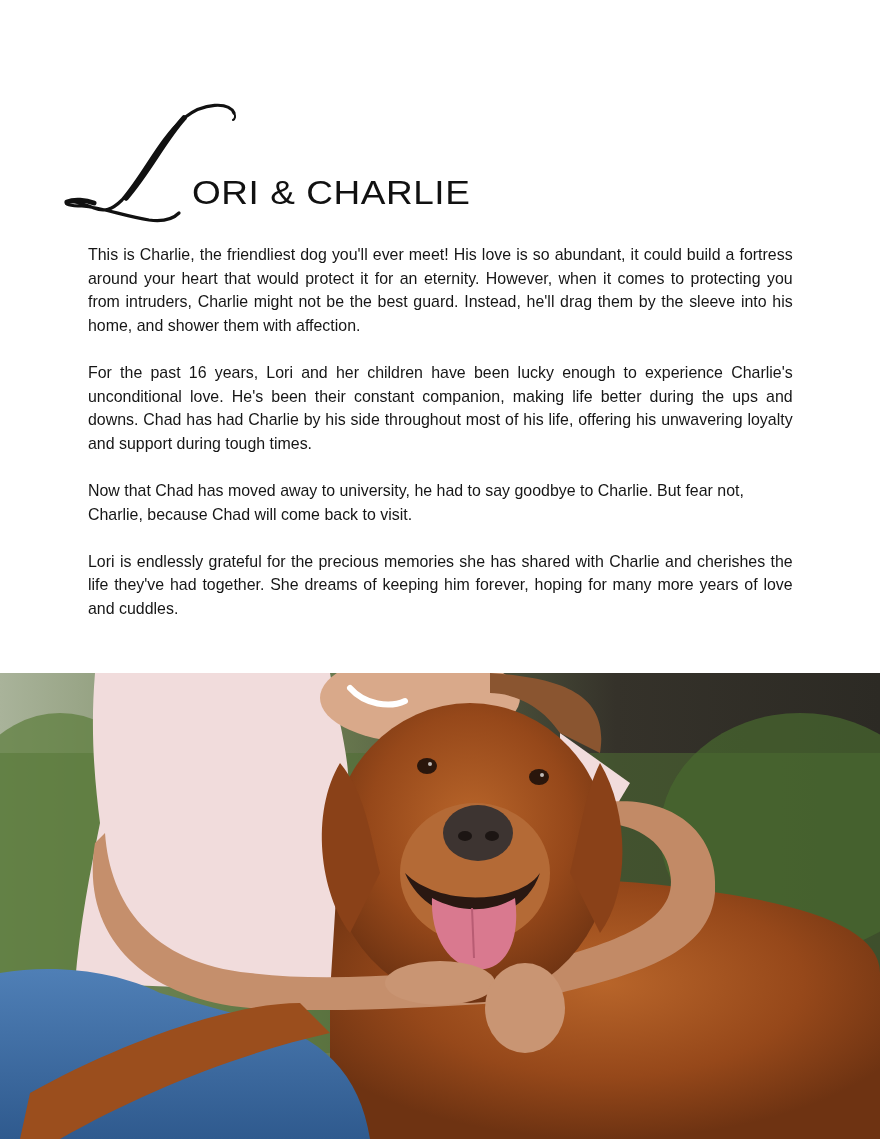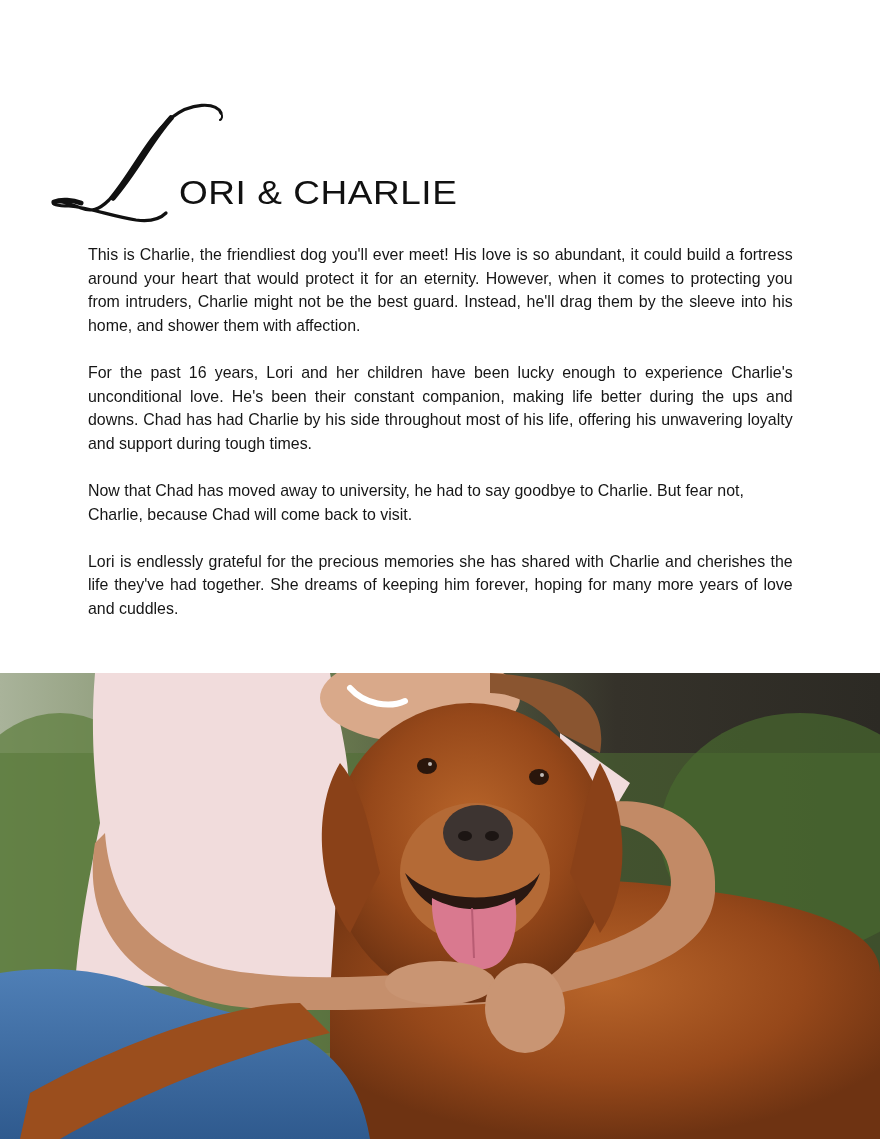--- a/index.html
+++ b/index.html
@@ -1,20 +1,20 @@
 <!DOCTYPE html>
 <html><head>
   <meta charset="utf-8">
   <style>
     html, body { margin: 0; padding: 0; }
     body {
       width: 880px; height: 1139px; background: #ffffff; position: relative; overflow: hidden;
       font-family: "Liberation Sans", sans-serif; color: #111111;
     }
-    .title-wrap { position: absolute; left: 51px; top: 100px; width: 440px; height: 125px; }
+    .title-wrap { position: absolute; left: 64px; top: 100px; width: 440px; height: 125px; }
     .title-wrap svg.script-L { position: absolute; left: 0; top: 0; }
     .title-text {
       position: absolute; left: 128px; top: 74px;
       font-family: "Liberation Sans", sans-serif; font-size: 33px; font-weight: 400;
       letter-spacing: 0.5px; color: #111; transform: scaleX(1.12); transform-origin: left top;
     }
     .body-text {
       position: absolute; left: 88px; top: 243px; width: 705px;
       font-size: 16.6px; line-height: 23.6px; color: #161616;
       transform: scaleX(0.96); transform-origin: left top; width: 734px;

